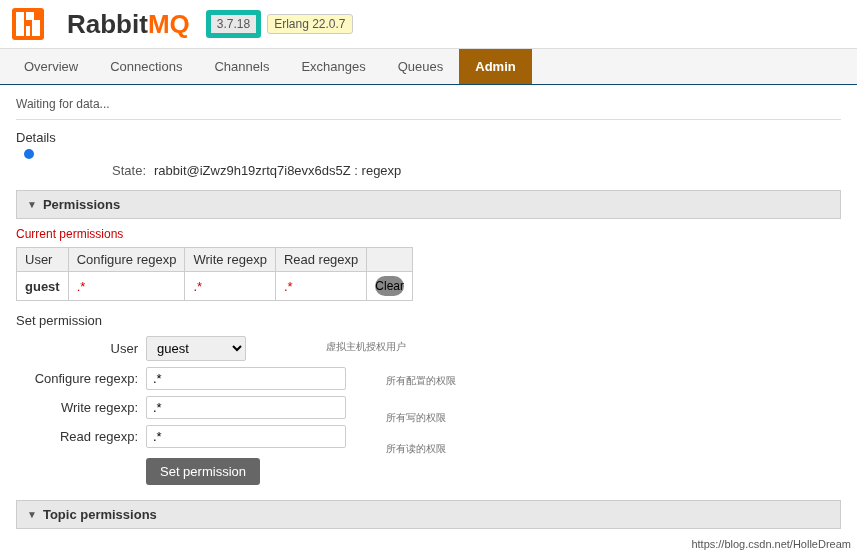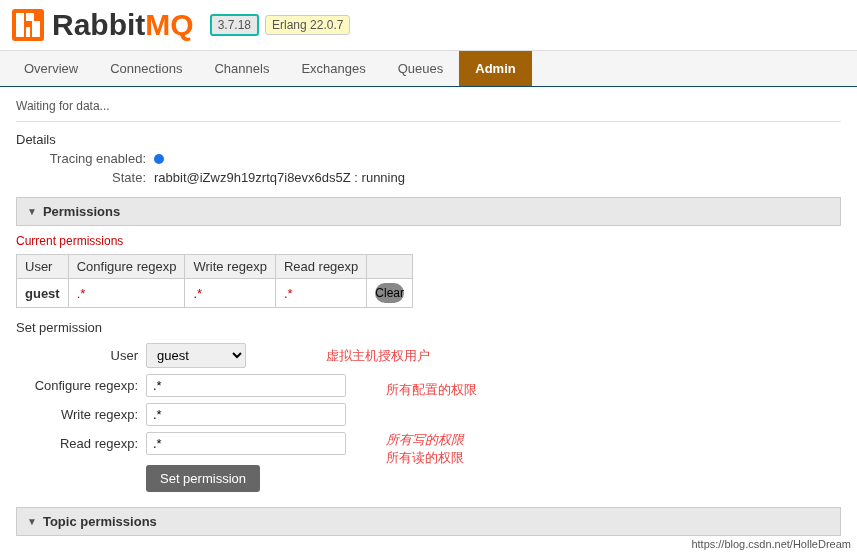--- a/index.html
+++ b/index.html
@@ -22,29 +22,30 @@
     .logo-container {
       display: flex;
       align-items: center;
       gap: 8px;
     }
     .logo-icon {
       width: 32px;
       height: 32px;
     }
     .logo-text {
-      font-size: 30px;
+      font-size: 26px;
       font-weight: bold;
       color: #333;
+      margin-left: 15px;
     }
     .logo-text span.rabbit { color: #333; }
     .logo-text span.mq { color: #f60; }
     .version-badge {
       background: #e8e8e8;
-      border: 2px solid #14b8a6;
+      border: 5px solid #14b8a6;
       border-radius: 3px;
       padding: 2px 6px;
       font-size: 12px;
       color: #555;
       margin-left: 16px;
     }
     .erlang-badge {
       background: #fef9c3;
       border: 1px solid #ccc;
       border-radius: 3px;
@@ -188,22 +189,22 @@
     .set-permission-title {
       font-size: 13px;
       color: #333;
       margin-bottom: 8px;
     }
     .form-section {
       position: relative;
     }
     .annotation {
       position: absolute;
-      color: #ef4444;
-      font-size: 13px;
+      color: #737373;
+      font-size: 10px;
     }
     .form-row {
       display: flex;
       align-items: center;
       margin-bottom: 6px;
     }
     .form-label {
       width: 130px;
       text-align: right;
       padding-right: 8px;
@@ -293,27 +294,26 @@
 
 <div class="content">
 
   <div class="waiting-text">Waiting for data...</div>
   <hr class="horizontal-line">
 
   <div class="section-title">Details</div>
 
   <div class="details-table">
     <div class="details-row">
-      <span class="details-label">Tracing enabled:</span>
       <span class="dot-indicator"></span>
     </div>
     <div class="details-row">
       <span class="details-label">State:</span>
       <span class="details-value">
-        <span>rabbit@iZwz9h19zrtq7i8evx6ds5Z : running</span>
+        <span>rabbit@iZwz9h19zrtq7i8evx6ds5Z : regexp</span>
       </span>
     </div>
   </div>
 
   
   <div class="section-header">
     <span class="chevron">▼</span>
     <span class="section-header-title">Permissions</span>
   </div>
 
@@ -345,21 +345,21 @@
 
   
   <div class="set-permission-title">Set permission</div>
 
   <div class="form-section">
 
     <div class="annotation" style="left: 310px; top: 4px;">虚拟主机授权用户</div>
 
     <div class="annotation" style="left: 370px; top: 38px;">所有配置的权限</div>
 
-    <div class="annotation" style="left: 370px; top: 88px; font-style: italic;">所有写的权限</div>
+    <div class="annotation" style="left: 370px; top: 75px;">所有写的权限</div>
 
     <div class="annotation" style="left: 370px; top: 106px;">所有读的权限</div>
 
     <div class="form-row">
       <span class="form-label">User</span>
       <select class="form-input">
         <option>guest</option>
       </select>
     </div>
 

